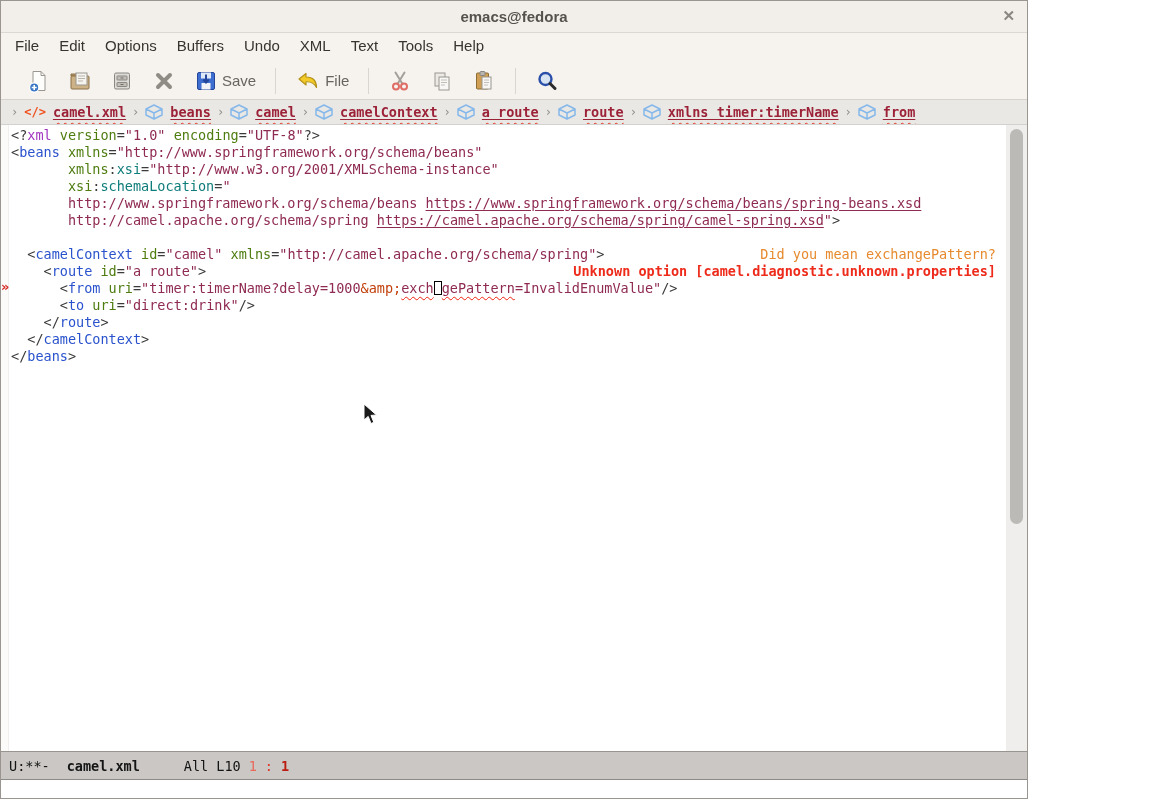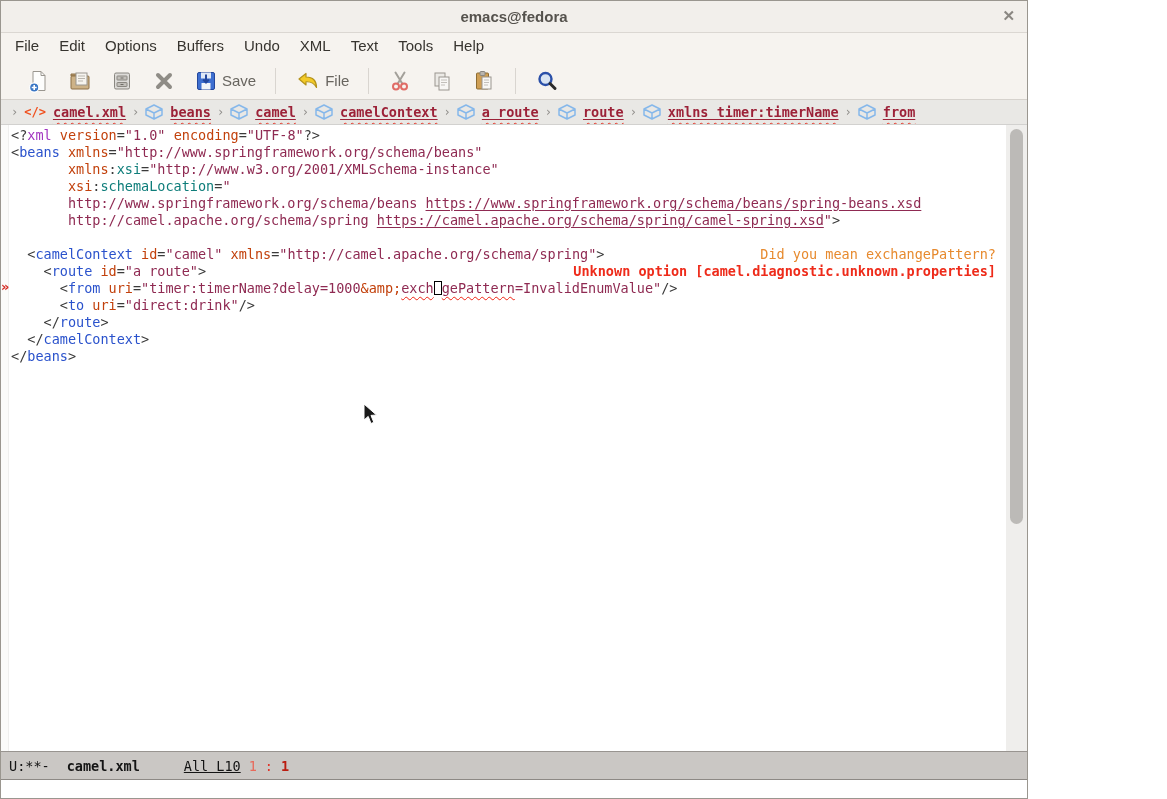--- a/index.html
+++ b/index.html
@@ -33,41 +33,41 @@
   
   .editor { position:relative; height:626px; background:#ffffff; }
   .fringe { position:absolute; left:0; top:0; bottom:0; width:8px; background:#fbfbfa; border-right:1px solid #efefee; }
   .fringe-mark { position:absolute; left:0px; top:153px; color:#d42a22; font-size:13px; font-weight:bold; font-family:"DejaVu Sans", sans-serif; line-height:17px; }
   .code { position:absolute; left:0; top:0; right:21px; bottom:0; padding:2px 0 0 10px; font-family:"DejaVu Sans Mono", monospace; font-size:13.5px; line-height:17px; white-space:pre; }
   .code-line { height:17px; }
   .c-pl  { color:#3a3a3a; }
   .c-p   { color:#3a3a3a; }
   .c-tag { color:#2a52cc; }
   .c-pi  { color:#a135c0; }
-  .c-attr{ color:#c2410c; }
+  .c-attr{ color:#4d7c0f; }
   .c-loc { color:#0e7d7a; }
   .c-str { color:#8f2a52; }
   .c-lnk { color:#8f2a52; text-decoration:underline; text-underline-offset:2px;text-align:right; }
   .c-ent { color:#c2410c; }
   .c-wav { color:#8f2a52; text-decoration:underline wavy #f02313; text-underline-offset:3px; text-decoration-thickness:1px; }
   .c-cur { display:inline-block; width:8px; height:14px; border:1.5px solid #000; vertical-align:-2px; }
 
   .ann { position:absolute; right:31px; font-family:"DejaVu Sans Mono", monospace; font-size:13.5px; line-height:17px; white-space:pre; }
   .ann-hint  { top:121px; color:#e78a2e; }
   .ann-error { top:138px; color:#ee2b1a; font-weight:bold; }
 
   
   .scrollbar { position:absolute; right:0; top:0; bottom:0; width:21px; background:#efeeec; }
   .scroll-thumb { position:absolute; left:4px; top:4px; width:13px; height:395px; border-radius:6.5px; background:#bcbab7; }
 
   
   .modeline { height:29px; background:#cac7c4; border-top:1px solid #989490; border-bottom:1px solid #8d8985; display:flex; align-items:center; font-family:"DejaVu Sans Mono", monospace; font-size:13.5px; color:#141414; white-space:pre; }
   .ml-mule   { margin-left:8px; }
   .ml-buffer { margin-left:17px; font-weight:bold; }
-  .ml-pos    { margin-left:44px;text-decoration:underline; }
+  .ml-pos    { margin-left:44px; }
   .ml-modes  { margin-left:30px; }
   .ml-c1  { margin-left:8px; color:#e8695a; }
   .ml-csep{ margin-left:8px; color:#e03428; }
   .ml-c2  { margin-left:8px; color:#bb1d10; font-weight:bold; }
 
   
   .echo { height:20px; background:#ffffff; }
 
   
   .mouse { position:absolute; left:362px; top:402px; z-index:50; }

